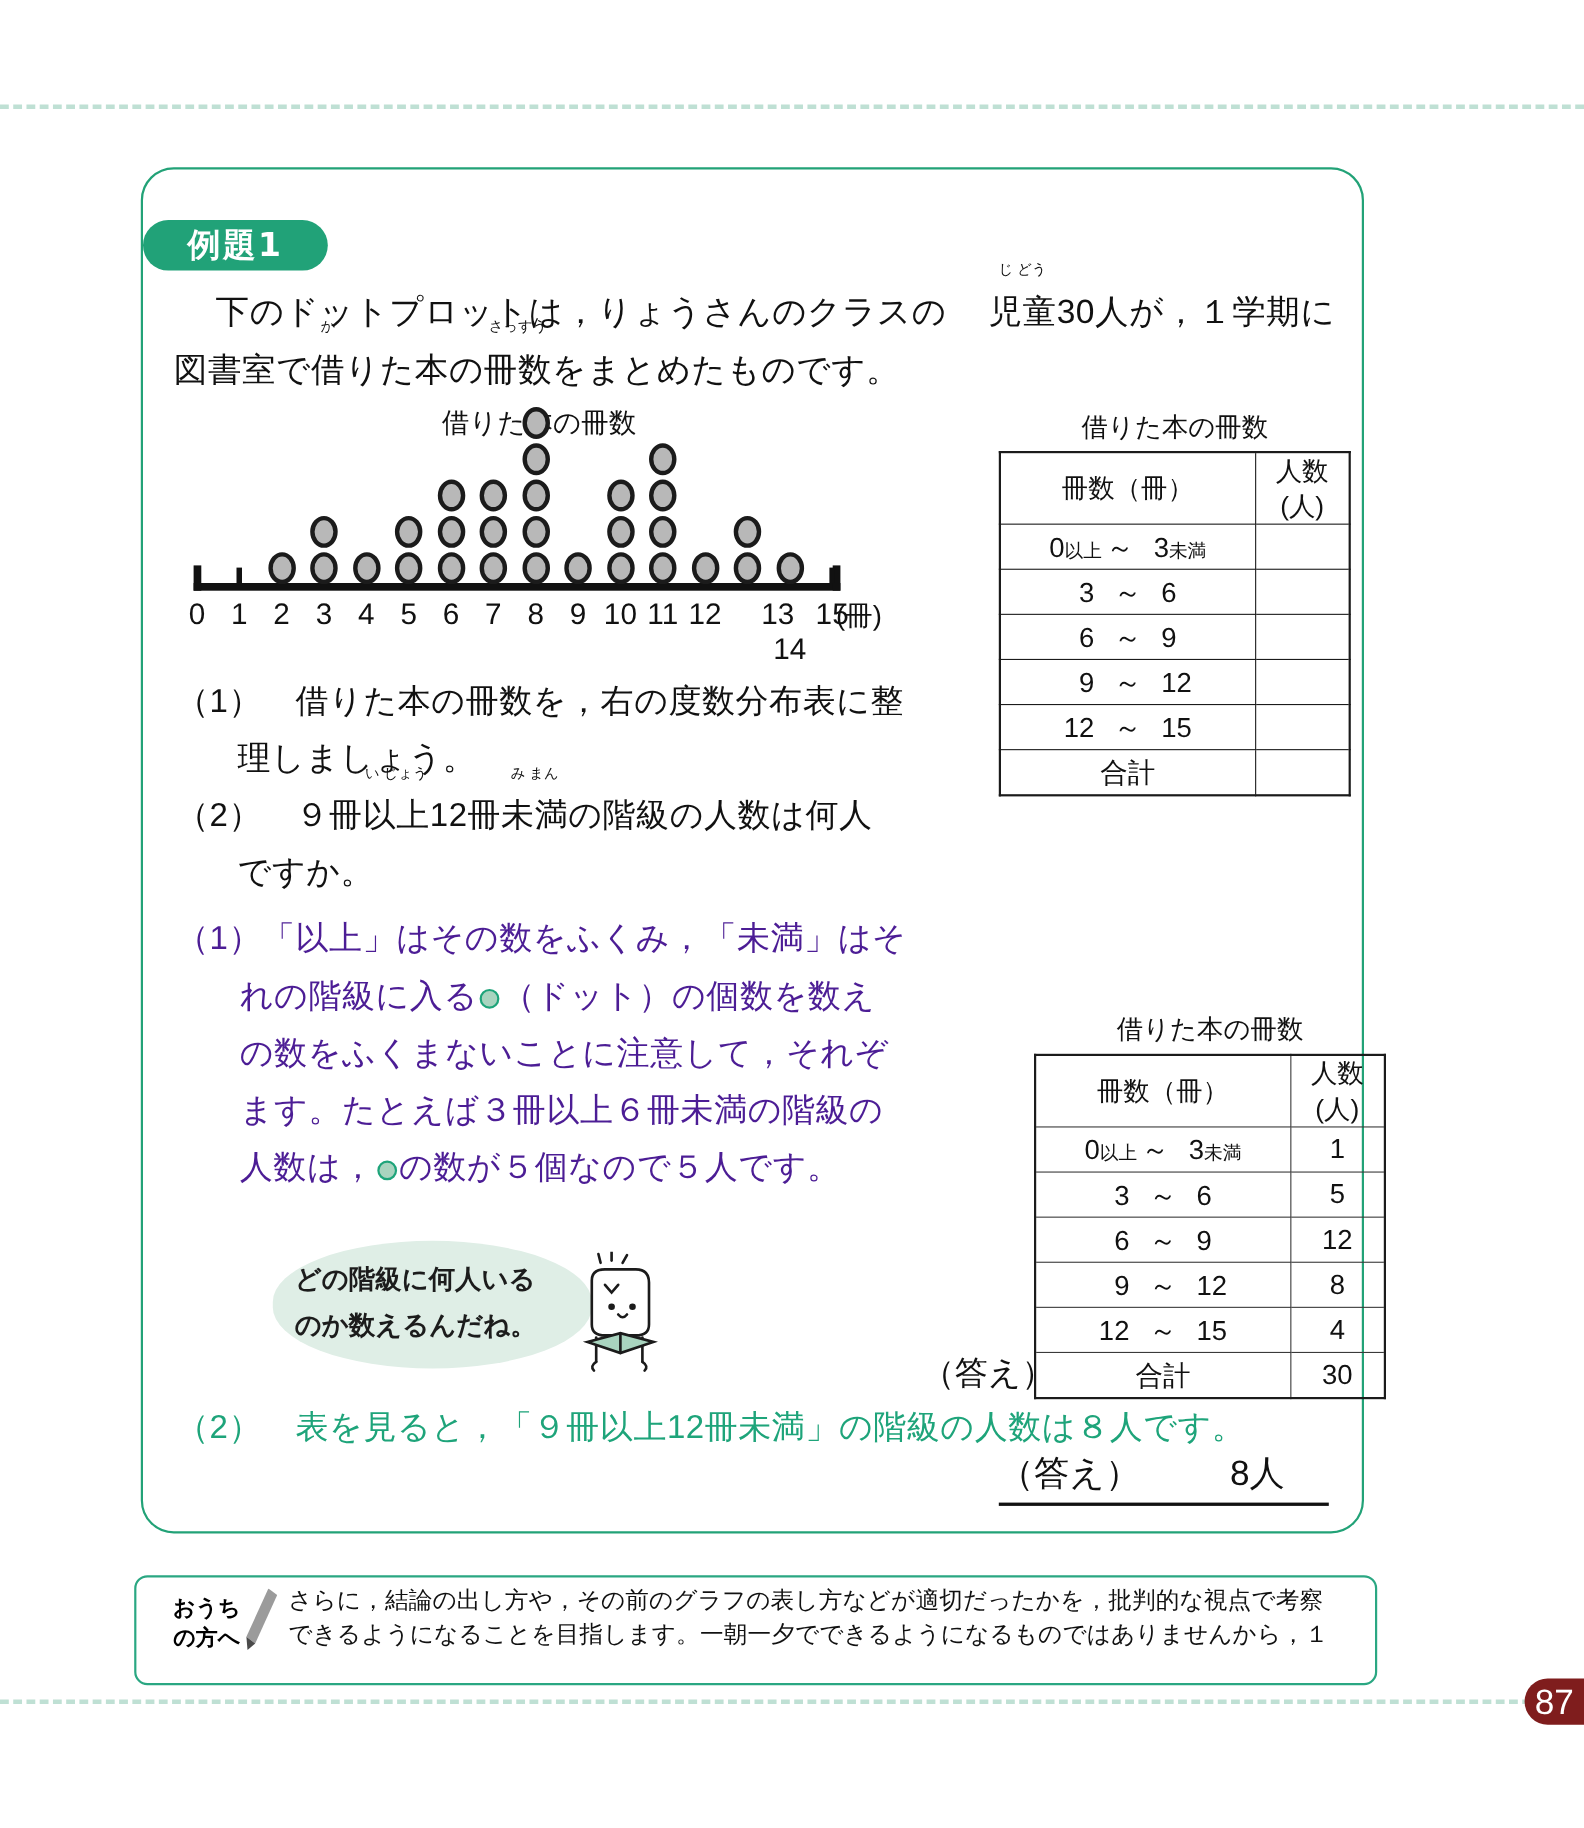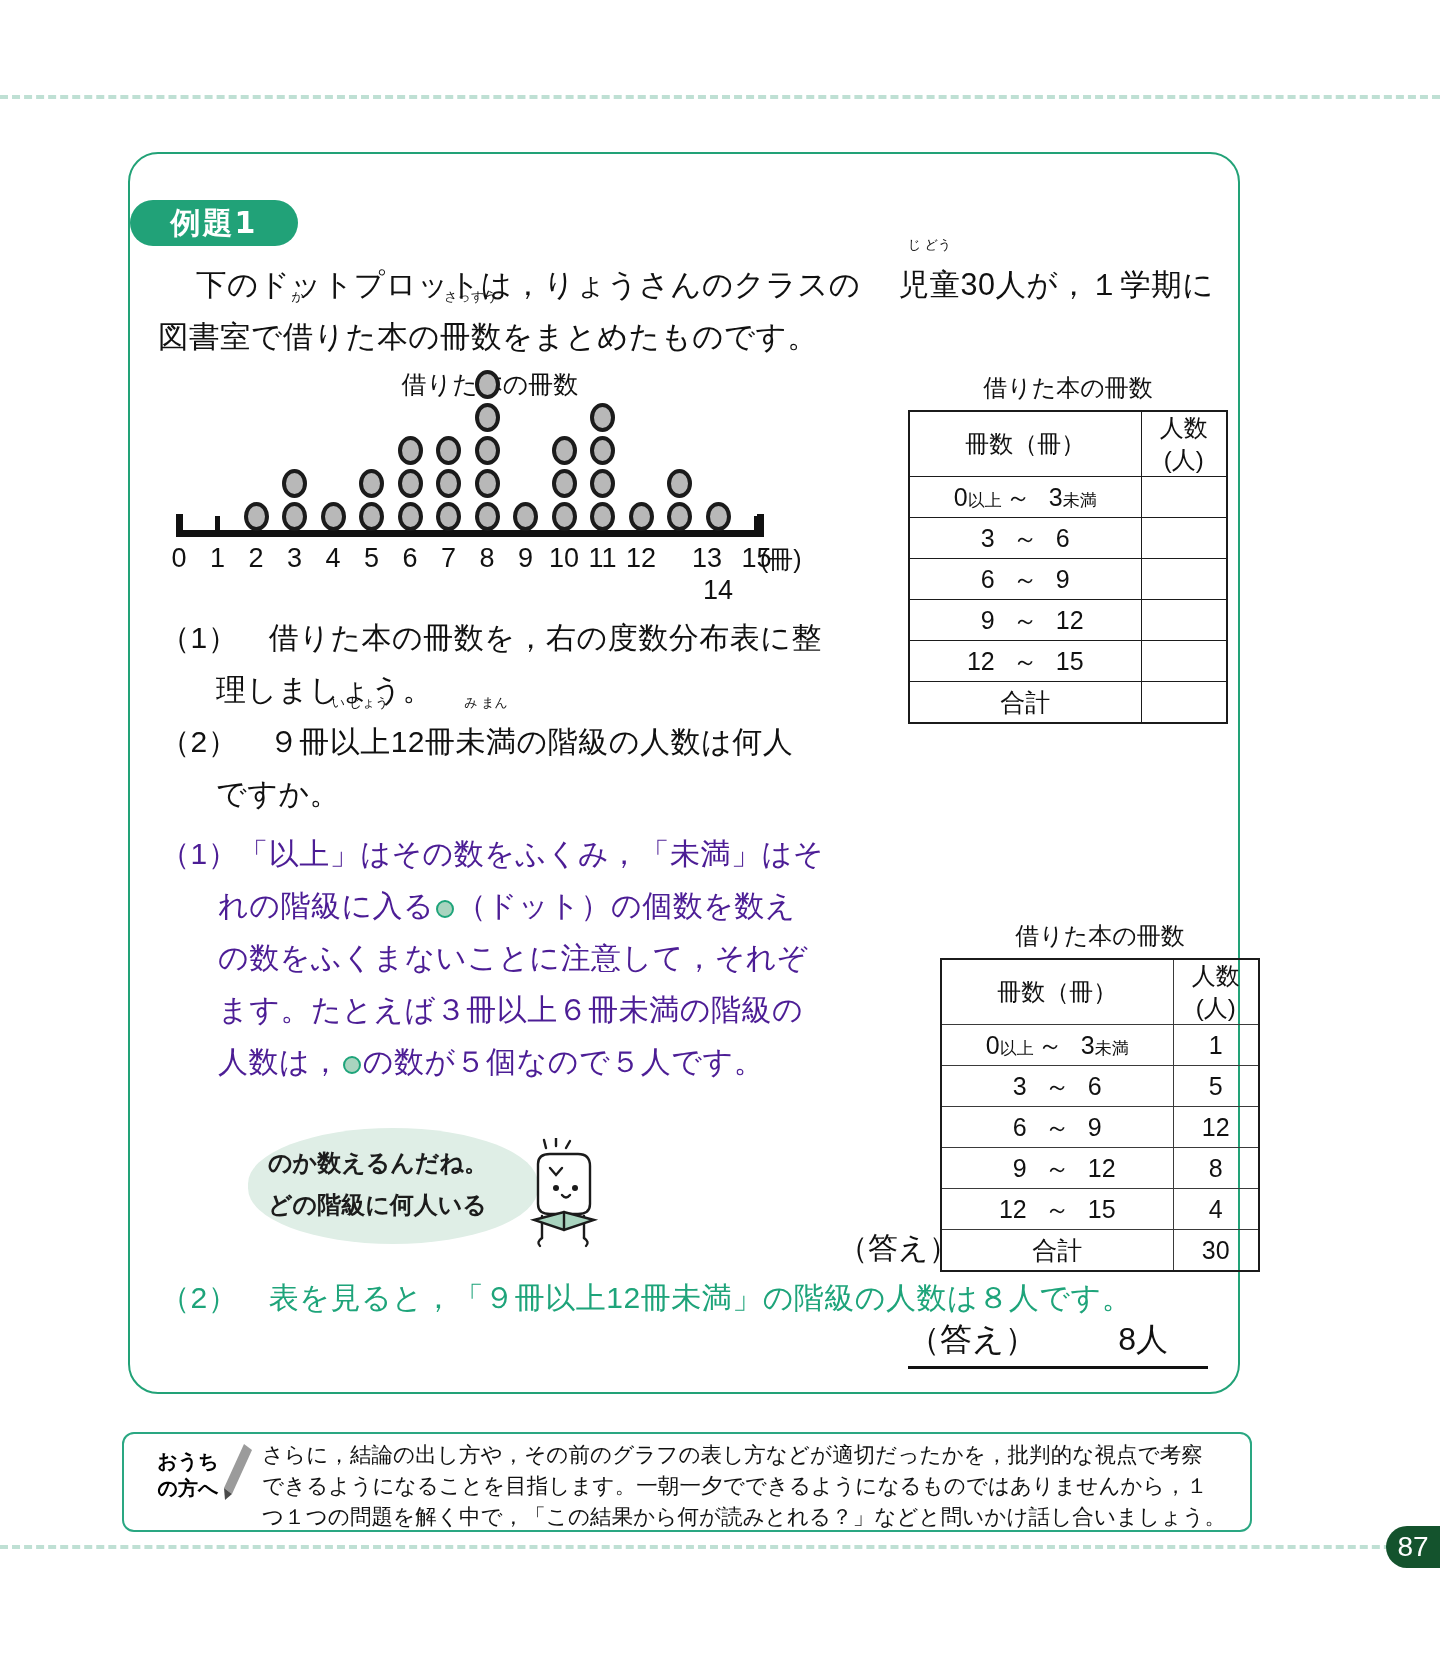--- a/index.html
+++ b/index.html
@@ -155,21 +155,21 @@
   .f-text{
     position:absolute;left:262px;top:1440px;width:980px;
     font-size:21.5px;line-height:31px;color:#111;letter-spacing:0.1px;
   }
   .pencil{
     position:absolute;left:222px;top:1444px;width:30px;height:56px;
   }
   .pagenum{
     position:absolute;right:0px;top:1526px;
     width:54px;height:42px;border-radius:21px 0 0 21px;
-    background:#14532d;color:#fff;font-size:28px;
+    background:#7f1d1d;color:#fff;font-size:32px;
     display:flex;align-items:center;justify-content:center;
   }
 </style>
 </head>
 <body>
 
 <div class="dash-rule" id="dash-top"></div>
 <div class="dash-rule" id="dash-bottom"></div>
 
 <div class="card"></div>
@@ -336,22 +336,22 @@
 <div class="sol">
   <div class="sline"><span>（1）</span><span>「以上」はその数をふくみ，「未満」はそ</span></div>
   <div class="sline sindent"><span>れの階級に入る</span><span class="greendot"></span><span>（ドット）の個数を数え</span></div>
   <div class="sline sindent">の数をふくまないことに注意して，それぞ</div>
   <div class="sline sindent">ます。たとえば３冊以上６冊未満の階級の</div>
   <div class="sline sindent"><span>人数は，</span><span class="greendot"></span><span>の数が５個なので５人です。</span></div>
 </div>
 
 <div class="bubble"></div>
 <div class="bubble-txt">
+  <div>どの階級に何人いる</div>
   <div>のか数えるんだね。</div>
-  <div>どの階級に何人いる</div>
 </div>
 <svg style="position:absolute;left:520px;top:1138px;width:80px;height:120px;" viewBox="0 0 80 120">
   <g fill="none" stroke="#1b1b1b" stroke-width="2.4" stroke-linecap="round">
     <line x1="26" y1="10" x2="24" y2="2"></line>
     <line x1="36" y1="8" x2="36" y2="0"></line>
     <line x1="46" y1="10" x2="50" y2="3"></line>
     <path d="M18 26 Q18 16 30 16 L58 16 Q70 16 70 28 L70 66 Q70 76 58 76 L30 76 Q18 76 18 66 Z" fill="#ffffff"></path>
     <path d="M30 30 l6 7 l6 -7"></path>
     <circle cx="36" cy="50" r="3" fill="#1b1b1b" stroke="none"></circle>
     <circle cx="55" cy="50" r="3" fill="#1b1b1b" stroke="none"></circle>
@@ -453,16 +453,15 @@
   <div>おうち</div>
   <div>の方へ</div>
 </div>
 <svg class="pencil" viewBox="0 0 30 56">
   <polygon points="22,0 30,6 10,50 2,44" fill="#9b9b9b"></polygon>
   <polygon points="2,44 10,50 3,56" fill="#4a4a4a"></polygon>
 </svg>
 <div class="f-text">
   <div>さらに，結論の出し方や，その前のグラフの表し方などが適切だったかを，批判的な視点で考察</div>
   <div>できるようになることを目指します。一朝一夕でできるようになるものではありませんから，１</div>
-  <div>つ１つの問題を解く中で，「この結果から何が読みとれる？」などと問いかけ話し合いましょう。</div>
 </div>
 
 <div class="pagenum">87</div>
 
 </body></html>

